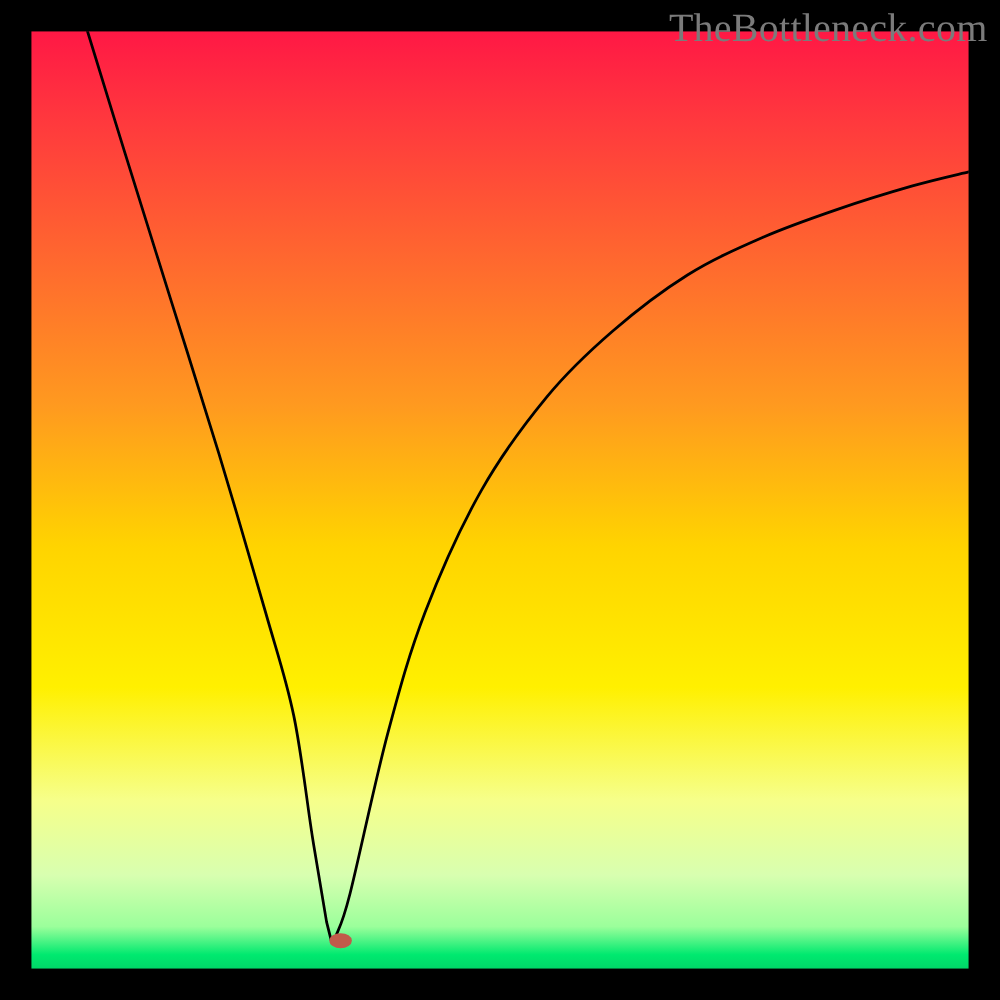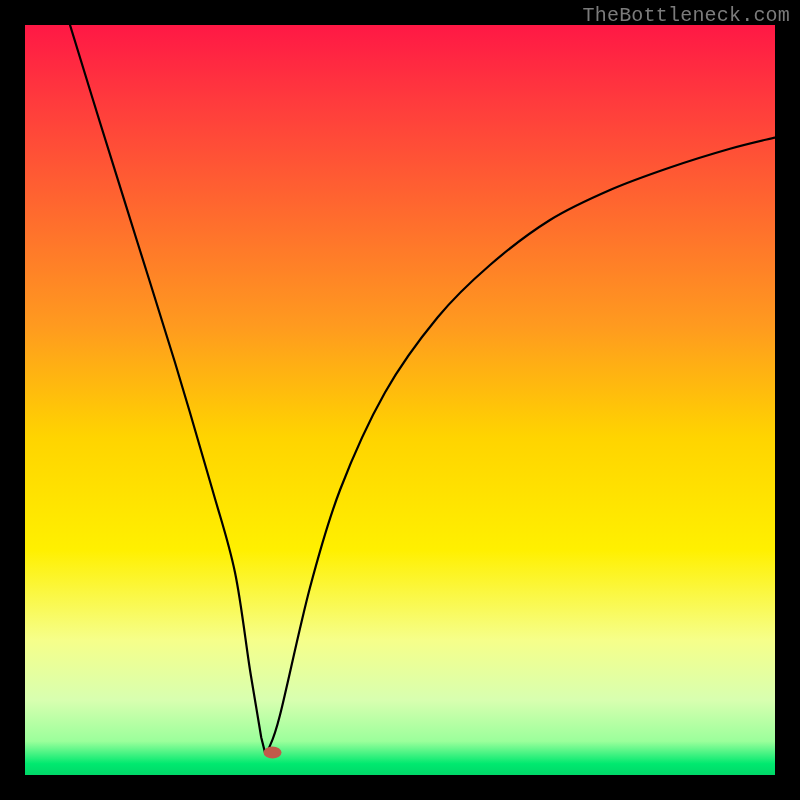--- a/index.html
+++ b/index.html
@@ -15,22 +15,22 @@
     left: 25px;
     top: 25px;
     width: 750px;
     height: 750px;
     background: #000;
   }
   .watermark {
     position: absolute;
     top: 4px;
     right: 10px;
-    font-family: Liberation Mono, monospace;
-    font-size: 20px;
+    font-family: Liberation Serif, serif;
+    font-size: 32px;
     font-weight: 500;
     color: #7b7b7b;
     letter-spacing: 0.2px;
     z-index: 10;
   }
   svg {
     display: block;
   }
 </style>
 </head>

